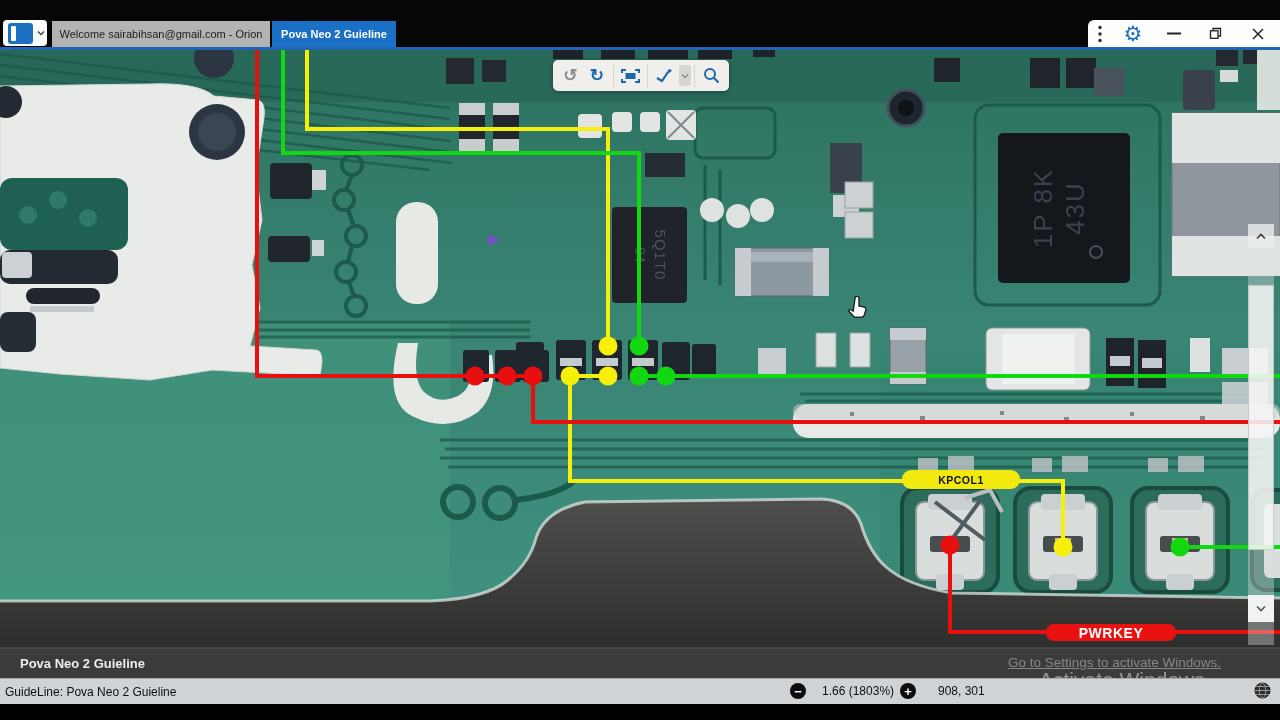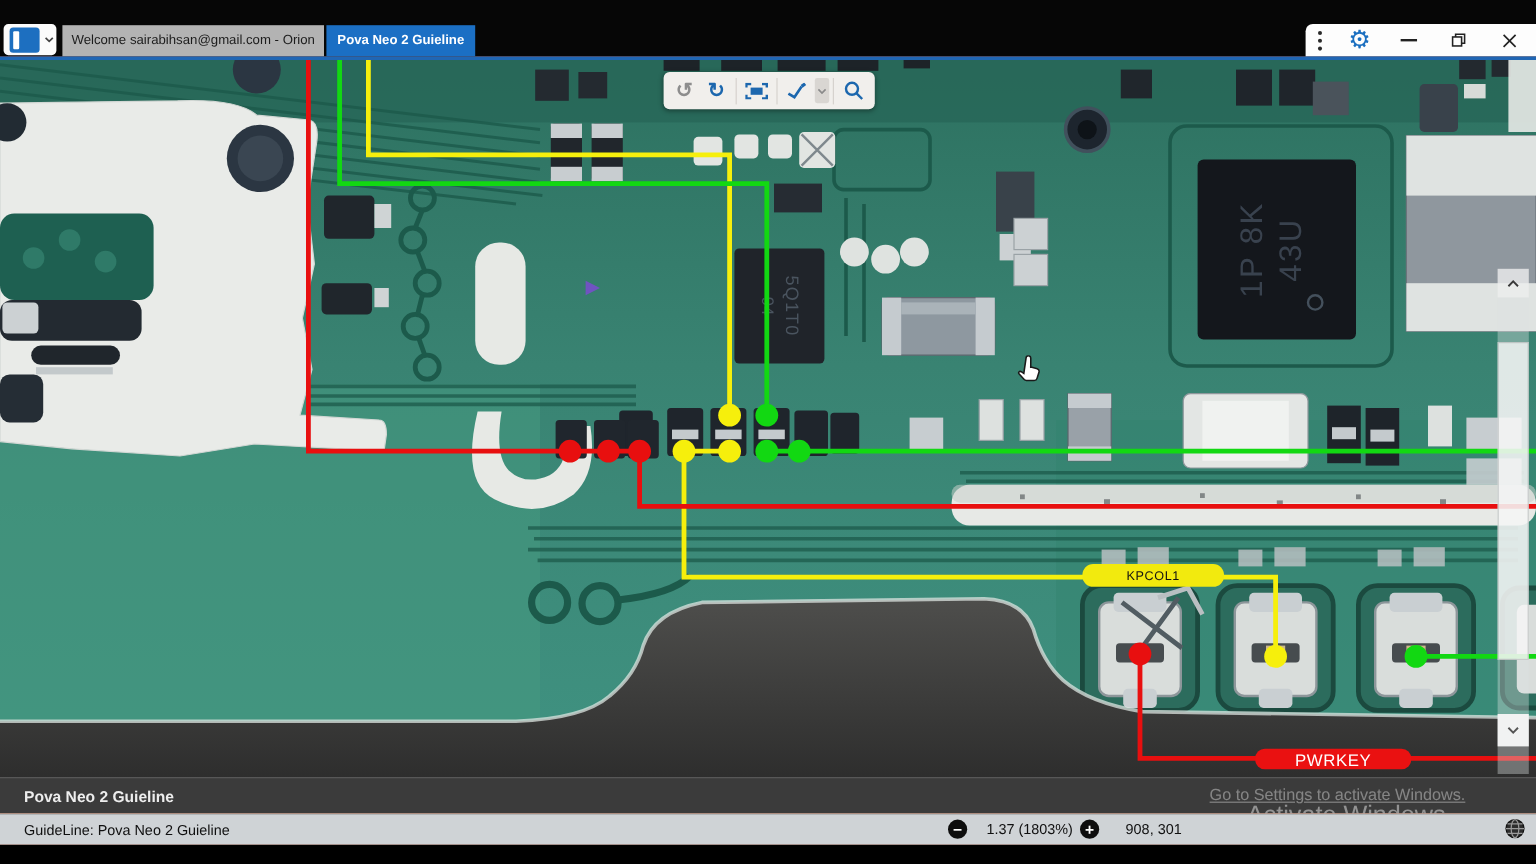--- a/index.html
+++ b/index.html
@@ -1,17 +1,17 @@
 <!DOCTYPE html>
 <html><head>
 <meta charset="utf-8">
 <style>
   html,body{margin:0;padding:0;background:#000;}
   *{box-sizing:border-box;font-family:"Liberation Sans",sans-serif;}
-  #stage{position:relative;width:1280px;height:720px;overflow:hidden;background:#c2410c;}
+  #stage{position:relative;width:1280px;height:720px;overflow:hidden;background:#4d7c0f;}
   
   #titlebar{position:absolute;left:0;top:0;width:1280px;height:47px;background:#060606;}
   #launcher{position:absolute;left:3px;top:20px;width:44px;height:26px;background:#fbfbfb;border-radius:4px;display:flex;align-items:center;}
   #launcher .appsq{width:25px;height:21px;background:#1d6fc0;border-radius:3px;margin-left:5px;position:relative;}
   #launcher .appsq .stripe{position:absolute;left:3px;top:3px;width:5px;height:15px;background:#fff;border-radius:1px;}
   .tab{position:absolute;top:21px;height:26px;display:flex;align-items:center;justify-content:center;font-size:11px;white-space:nowrap;}
   #tab-welcome{left:52px;width:218px;background:#b3b3b3;color:#1c1c1c;}
   #tab-guideline{left:272px;width:124px;background:#1b6fc4;color:#fff;font-weight:bold;}
   #winpanel{position:absolute;left:1088px;top:20px;width:192px;height:27px;background:#fdfdfd;border-top-left-radius:6px;display:flex;align-items:center;}
   #bluerule{position:absolute;left:0;top:47px;width:1280px;height:3px;background:#2066b4;}
@@ -19,39 +19,39 @@
   
   #viewer{position:absolute;left:0;top:50px;width:1280px;height:628px;overflow:hidden;}
   #pcbsvg{position:absolute;left:0;top:0;}
   
   #toolbar{position:absolute;left:553px;top:10px;width:176px;height:31px;background:#f1efec;border-radius:5px;box-shadow:0 1px 4px rgba(0,0,0,.4);display:flex;align-items:center;padding:0 4px;}
   .tbtn{width:27px;height:27px;display:flex;align-items:center;justify-content:center;font-size:17px;font-weight:bold;}
   .tsep{width:1px;height:22px;background:#d6d2ce;margin:0 3px;}
   .tb-gray{color:#8d8d8d;} .tb-blue{color:#1c67ae;}
   #pen-drop{width:13px;height:21px;background:#d9d6d2;border-radius:2px;display:flex;align-items:center;justify-content:center;margin-left:1px;}
   
-  .pill{position:absolute;display:flex;align-items:center;justify-content:center;font-weight:normal;letter-spacing:.5px;text-align:center;}
+  .pill{position:absolute;display:flex;align-items:center;justify-content:center;font-weight:bold;letter-spacing:.5px;text-align:center;}
   #lbl-kpcol1{left:902px;top:420px;width:118px;height:19px;border-radius:9px;background:#f2ea0e;color:#111;font-size:10.5px;}
   #lbl-pwrkey{left:1046px;top:574px;width:130px;height:17px;border-radius:8px;background:#ea1111;color:#fff;font-size:14px;}
   
   #wm1{position:absolute;left:1039px;top:579px;font-size:21px;color:rgba(245,245,245,.48);margin-top:39px;}
   #wm2{position:absolute;left:1008px;top:605px;font-size:13.5px;color:rgba(235,235,235,.42);text-decoration:underline;}
   
   #caption{position:absolute;left:20px;top:600px;height:26px;display:flex;align-items:center;color:#ededed;font-size:13px;font-weight:600;}
   
   .sb{position:absolute;left:1248px;width:26px;}
   #sb-up{top:224px;height:24px;background:rgba(236,238,238,.8);display:flex;align-items:center;justify-content:center;}
   #sb-track{top:248px;height:397px;background:rgba(222,226,226,.38);}
   #sb-thumb{top:285px;height:265px;background:rgba(246,247,246,.82);border:1px solid rgba(150,156,156,.45);}
   #sb-down{top:595px;height:27px;background:#f1f2f2;display:flex;align-items:center;justify-content:center;}
   
   #cursor{position:absolute;left:846px;top:246px;}
   
   #statusbar{position:absolute;left:0;top:678px;width:1280px;height:26px;background:#cfd3d6;border-top:1px solid #a9adb0;display:flex;align-items:center;font-size:12px;color:#101010;}
-  #status-left{margin-left:20px;}
+  #status-left{margin-left:5px;}
   .zbtn{width:16px;height:16px;border-radius:50%;background:#0d0d0d;color:#fff;display:flex;align-items:center;justify-content:center;font-size:13px;font-weight:bold;line-height:1;}
   #zoom-out{position:absolute;left:790px;top:683px;}
   #zoom-level{position:absolute;left:822px;top:684px;}
   #zoom-in{position:absolute;left:900px;top:683px;}
   #coords{position:absolute;left:938px;top:684px;}
   #globe{position:absolute;left:1254px;top:682px;}
   #bottombar{position:absolute;left:0;top:704px;width:1280px;height:16px;background:#000;}
 </style>
 </head>
 <body>
@@ -418,21 +418,21 @@
   <div class="sb" id="sb-down">
     <svg width="10" height="7">
         <polyline points="1,1.5 5,5.5 9,1.5" fill="none" stroke="#555" stroke-width="1.6"></polyline>
       </svg>
   </div>
 
   <div id="statusbar">
     <span id="status-left">GuideLine: Pova Neo 2 Guieline</span>
   </div>
   <div class="zbtn" id="zoom-out">−</div>
-  <span id="zoom-level" style="position:absolute;font-size:12px;color:#101010">1.37 (1803%)</span>
+  <span id="zoom-level" style="position:absolute;font-size:12px;color:#101010">1.66 (1803%)</span>
   <div class="zbtn" id="zoom-in">+</div>
   <span id="coords" style="position:absolute;font-size:12px;color:#101010">908, 301</span>
   <div id="globe">
     <svg width="17" height="17" viewBox="0 0 17 17">
       <circle cx="8.5" cy="8.5" r="7.5" fill="#2d2d2d" stroke="#111"></circle>
       <ellipse cx="8.5" cy="8.5" rx="3.2" ry="7.5" fill="none" stroke="#9a9a9a" stroke-width="1"></ellipse>
       <line x1="1" y1="8.5" x2="16" y2="8.5" stroke="#9a9a9a" stroke-width="1"></line>
       <line x1="2.2" y1="4.5" x2="14.8" y2="4.5" stroke="#9a9a9a" stroke-width="1"></line>
       <line x1="2.2" y1="12.5" x2="14.8" y2="12.5" stroke="#9a9a9a" stroke-width="1"></line>
     </svg>

